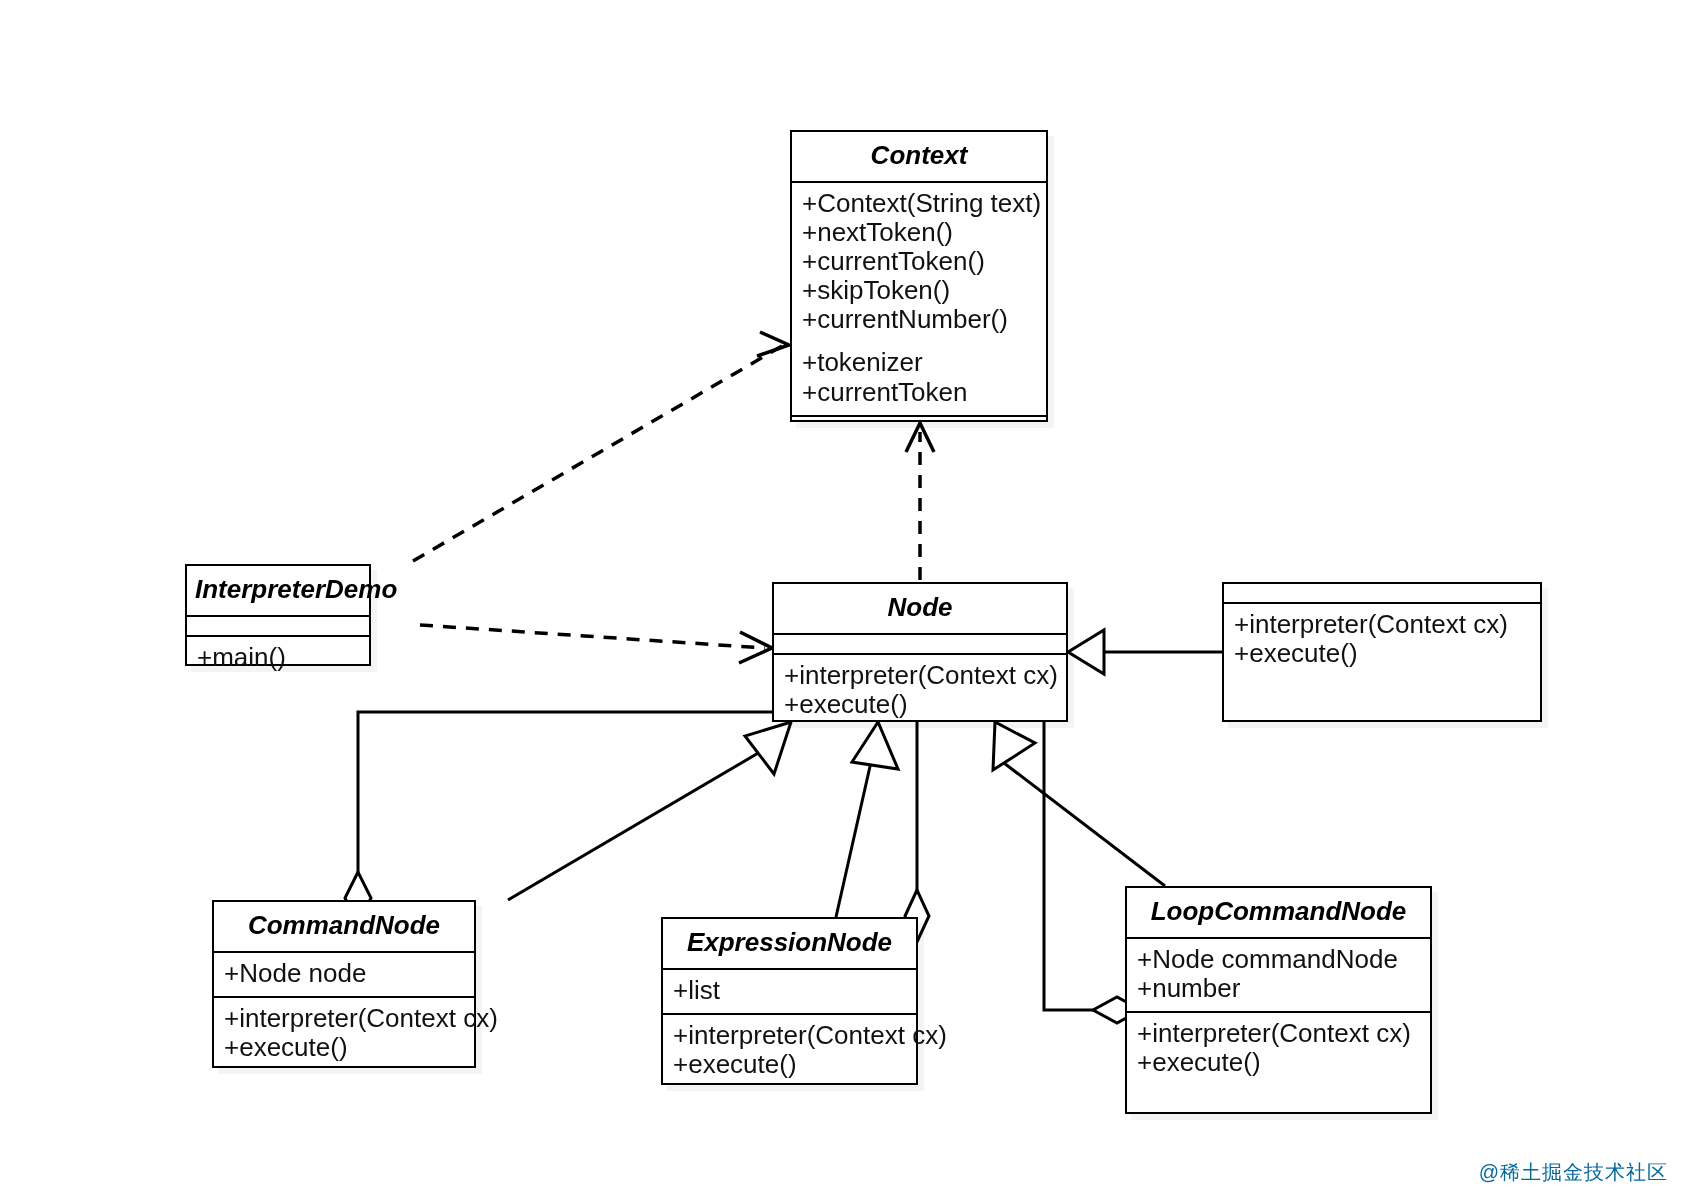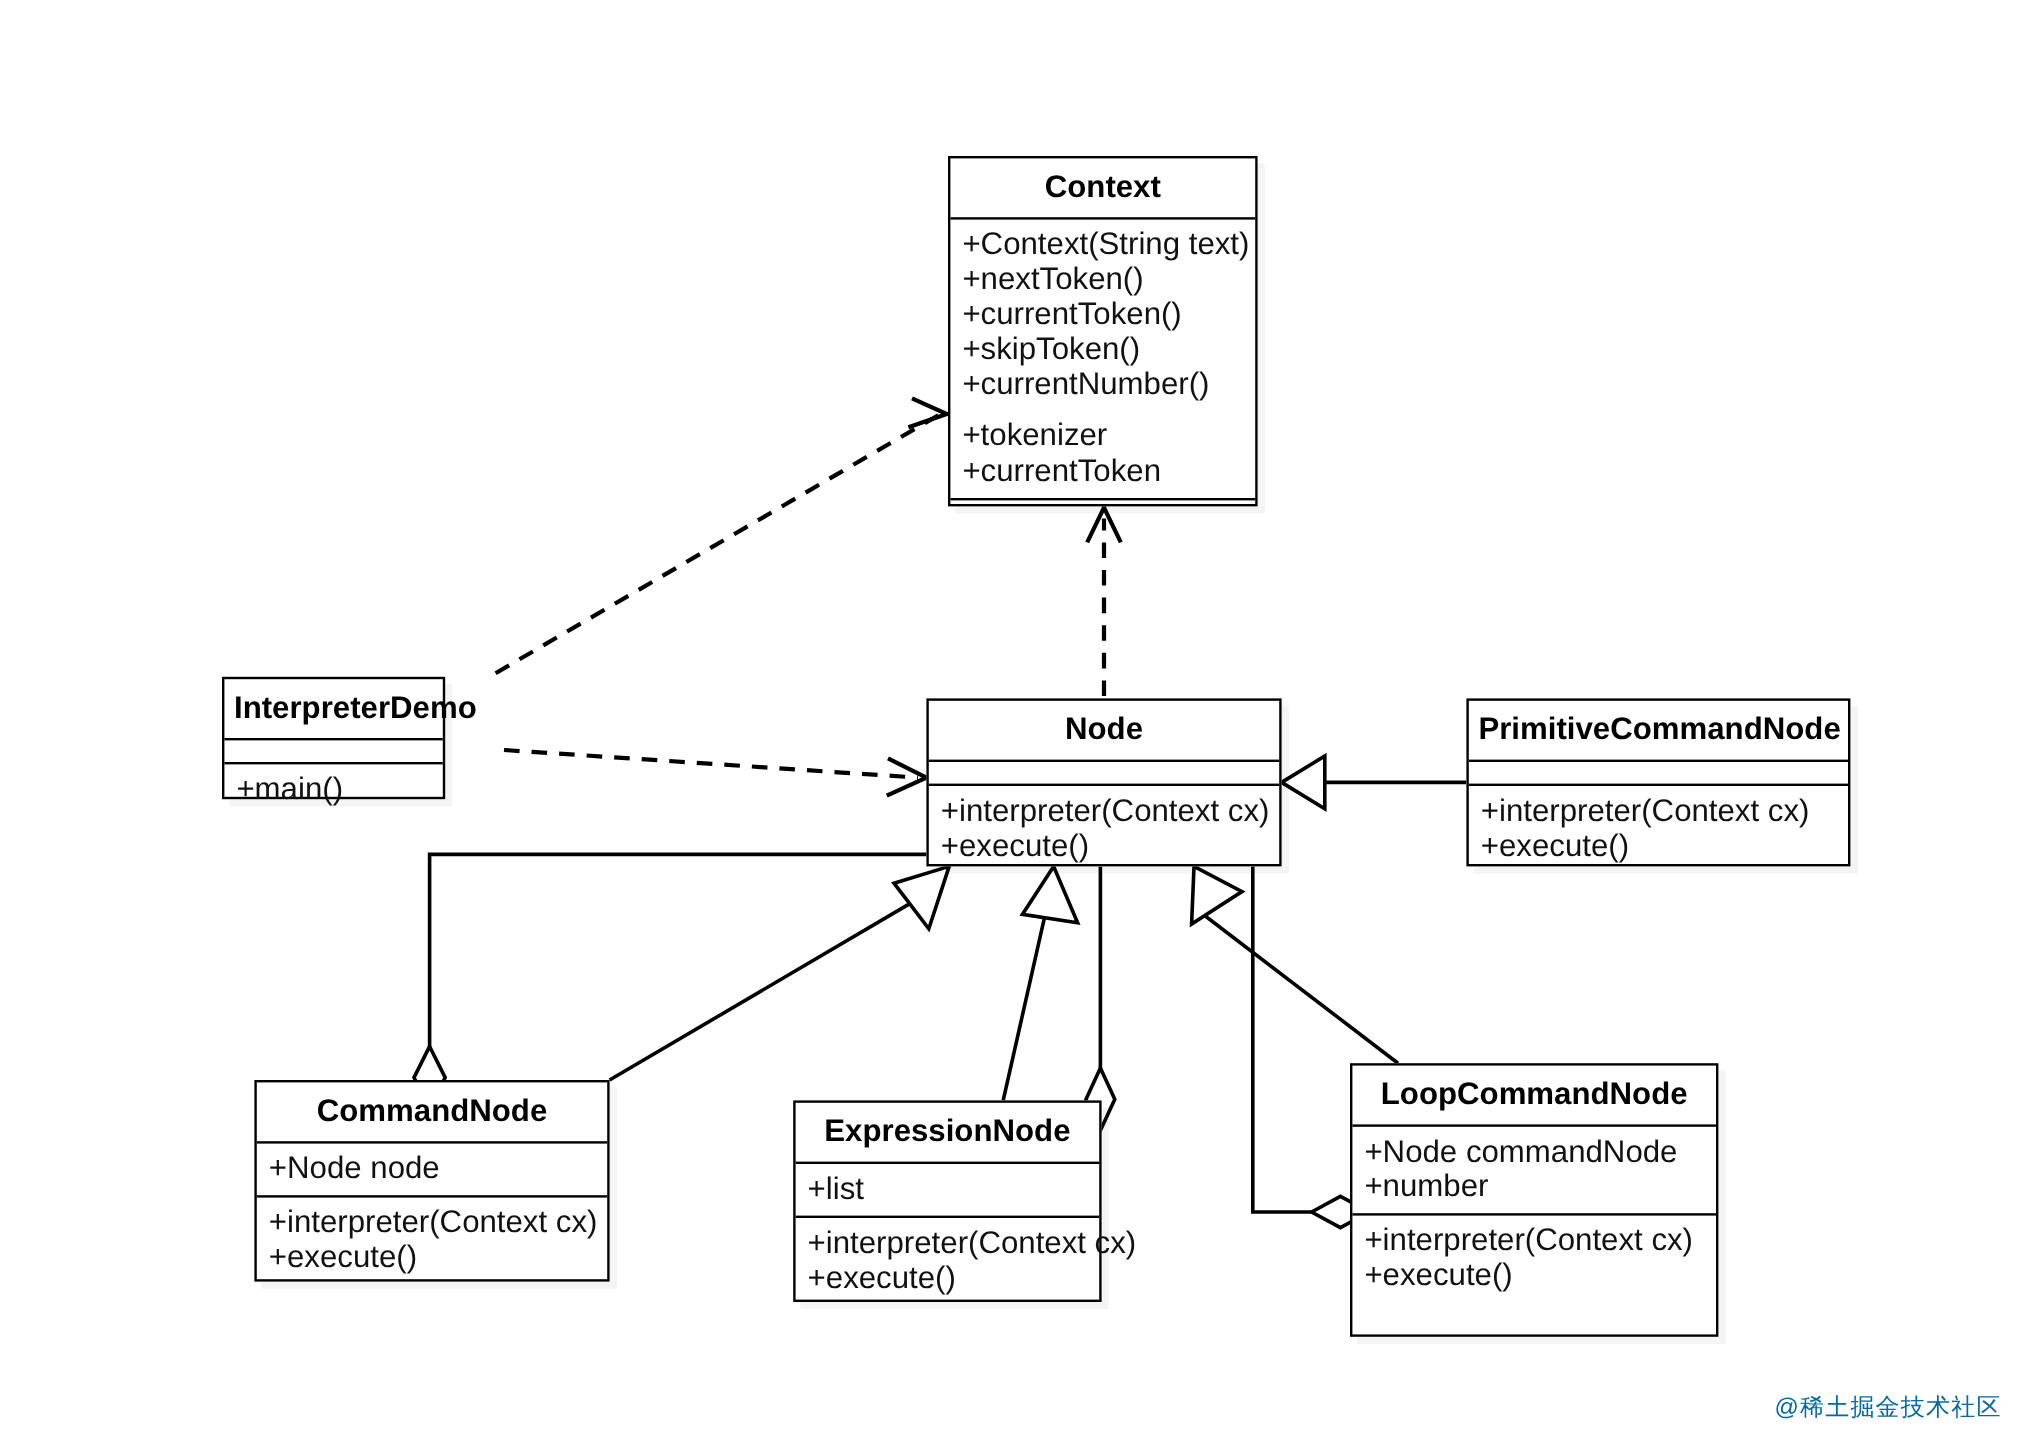--- a/index.html
+++ b/index.html
@@ -30,20 +30,21 @@
   }
   .cls-title {
     text-align: center;
     font-weight: bold;
     font-size: 26px;
     color: #000;
     line-height: 1.15;
     padding: 9px 8px 10px 8px;
     border-bottom: 2.5px solid #000;
     white-space: nowrap;
+    font-style: italic;
   }
   .cls-compartment {
     padding: 6px 10px 8px 10px;
     font-size: 26px;
     color: #111;
     line-height: 1.12;
     border-bottom: 2.5px solid #000;
     white-space: nowrap;
   }
   .cls-compartment.last {
@@ -150,29 +151,28 @@
 <div class="uml-class" id="box-node" style="left: 772px; top: 582px; width: 296px; height: 140px;">
   <div class="cls-title">Node</div>
   <div class="cls-compartment empty"></div>
   <div class="cls-compartment last">
     <span class="member">+interpreter(Context cx)</span>
     <span class="member">+execute()</span>
   </div>
 </div>
 
 <div class="uml-class" id="box-primitive-command-node" style="left: 1222px; top: 582px; width: 320px; height: 140px;">
-  <div class="cls-title">PrimitiveCommandNode</div>
   <div class="cls-compartment empty"></div>
   <div class="cls-compartment last">
     <span class="member">+interpreter(Context cx)</span>
     <span class="member">+execute()</span>
   </div>
 </div>
 
-<div class="uml-class" id="box-command-node" style="left: 212px; top: 900px; width: 296px; height: 168px;">
+<div class="uml-class" id="box-command-node" style="left: 212px; top: 900px; width: 264px; height: 168px;">
   <div class="cls-title">CommandNode</div>
   <div class="cls-compartment">
     <span class="member">+Node node</span>
   </div>
   <div class="cls-compartment last">
     <span class="member">+interpreter(Context cx)</span>
     <span class="member">+execute()</span>
   </div>
 </div>
 

